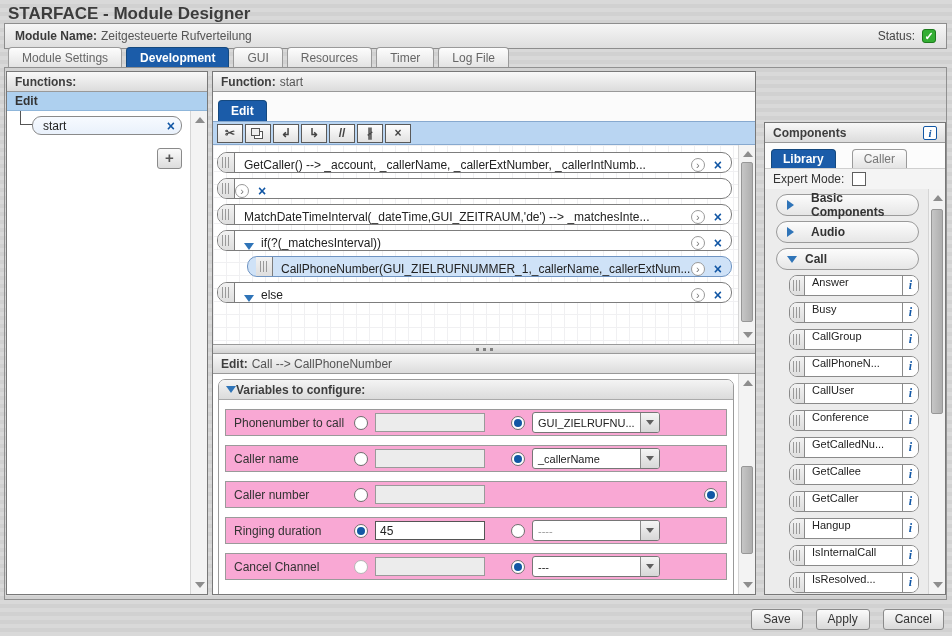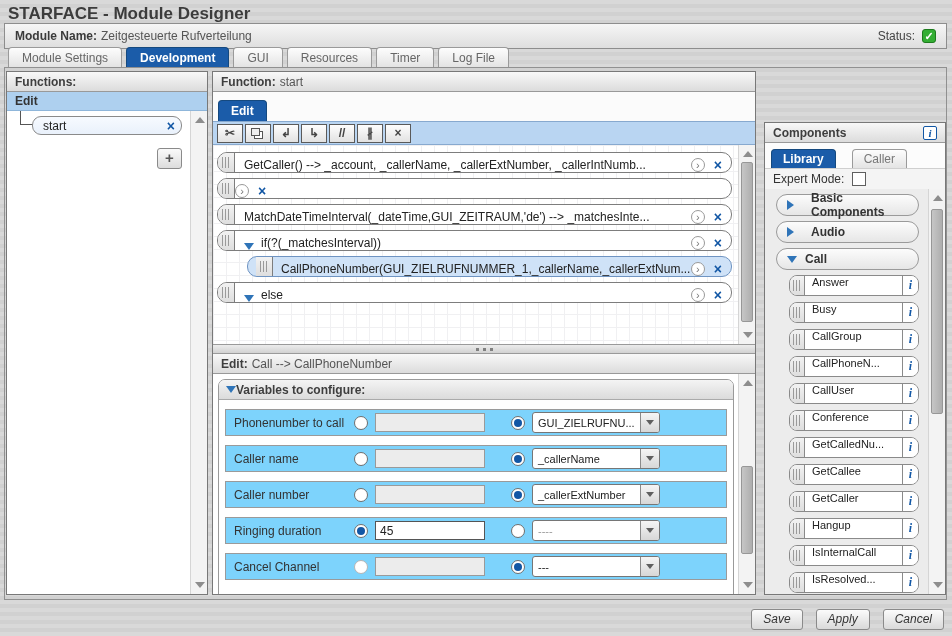--- a/index.html
+++ b/index.html
@@ -93,21 +93,21 @@
   .splitter { height:10px; background:linear-gradient(#ececec,#d2d2d2); border-top:1px solid #9a9a9a;
     border-bottom:1px solid #9a9a9a; display:flex; align-items:center; justify-content:center; cursor:row-resize; }
   .splitter .dots { width:17px; height:3px; background:repeating-linear-gradient(90deg,#808080 0 3px,transparent 3px 7px); }
 
   .form-area { height:220px; position:relative; background:#fff; overflow:hidden; }
   .vars-box { position:absolute; left:5px; right:21px; top:5px; bottom:-12px;
     border:1px solid #9a9a9a; border-radius:7px 7px 0 0; overflow:hidden; }
   .vars-hdr { height:20px; background:linear-gradient(#f4f4f4,#dbdbdb); border-bottom:1px solid #aaa;
     display:flex; align-items:center; padding:0 7px; font-weight:bold; color:#3e3e3e; }
   .vars-hdr .tri-down { margin:0; }
-  .frow { height:27px; margin:9px 6px 0 6px; border:1px solid #9a9a9a; background:#7dd3fc;
+  .frow { height:27px; margin:9px 6px 0 6px; border:1px solid #9a9a9a; background:#f9a8d4;
     display:flex; align-items:center; padding:0 8px; }
   .frow-label { width:120px; color:#333; }
   .radio { width:14px; height:14px; border:1px solid #6e6e6e; border-radius:50%; background:#fff;
     display:inline-block; position:relative; flex:none; }
   .radio.checked::after { content:""; position:absolute; left:2px; top:2px; right:2px; bottom:2px;
     background:#1257a5; border-radius:50%; }
   .radio.dim { border-color:#b5b5b5; }
   .txt { width:110px; height:19px; border:1px solid #9a9a9a; background:#ececec; margin-left:7px;
     font:12px "Liberation Sans",sans-serif; padding:0 4px; color:#222; }
   .txt.on { background:#fff; border-color:#555; }
@@ -138,21 +138,21 @@
   .comp-item { width:130px; height:21px; margin:0 0 6px 13px; border:1px solid #8a8a8a; border-radius:8px;
     background:#fff; display:flex; overflow:hidden; }
   .comp-item .grip { width:15px; border-right:1px solid #8a8a8a; }
   .comp-item .ilbl { flex:1; padding-left:7px; font-size:11px; color:#222; white-space:nowrap; overflow:hidden; }
   .comp-item .iinfo { width:16px; align-self:stretch; border-left:1px solid #8a8a8a; color:#1257a5;
     font:bold italic 12px "Liberation Serif",serif; display:flex; align-items:center; justify-content:center; background:#fff; }
 
   
   .footer { position:absolute; right:8px; bottom:6px; display:flex; gap:13px; }
   .fbtn { min-width:46px; height:21px; padding:0 11px; border:1px solid #8a8a8a; border-radius:3px;
-    background:linear-gradient(#fbfbfb,#d9d9d9); color:#333; text-align:left; line-height:19px;font-style:italic; }
+    background:linear-gradient(#fbfbfb,#d9d9d9); color:#333; text-align:left; line-height:19px; }
 </style>
 </head>
 <body>
 
 <div class="window-title">STARFACE - Module Designer</div>
 
 <div class="module-bar">
   <b>Module Name:</b>
   <span class="mval">Zeitgesteuerte Rufverteilung</span>
   <span class="status-wrap">
@@ -327,26 +327,20 @@
             </span>
         </span>
       </div>
 
       <div class="frow">
         <span class="frow-label">Caller number</span>
         <span class="radio"></span>
         <input class="txt" disabled="" style="">
         <span class="flex-sp"></span>
         <span class="radio checked"></span>
-        <span class="dd">
-          <span class="dd-text">_callerExtNumber</span>
-          <span class="dd-btn">
-              <span class="caret"></span>
-            </span>
-        </span>
       </div>
 
       <div class="frow">
         <span class="frow-label">Ringing duration</span>
         <span class="radio checked"></span>
         <input class="txt on" value="45" style="">
         <span class="flex-sp"></span>
         <span class="radio"></span>
         <span class="dd">
           <span class="dd-text dim">----</span>

